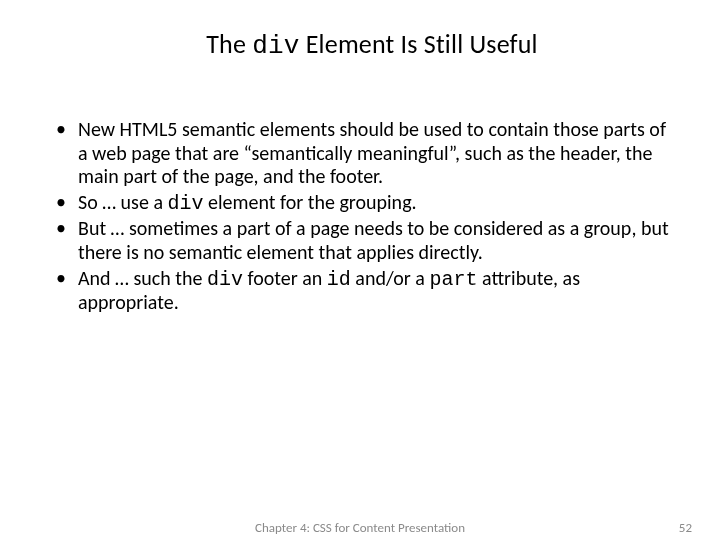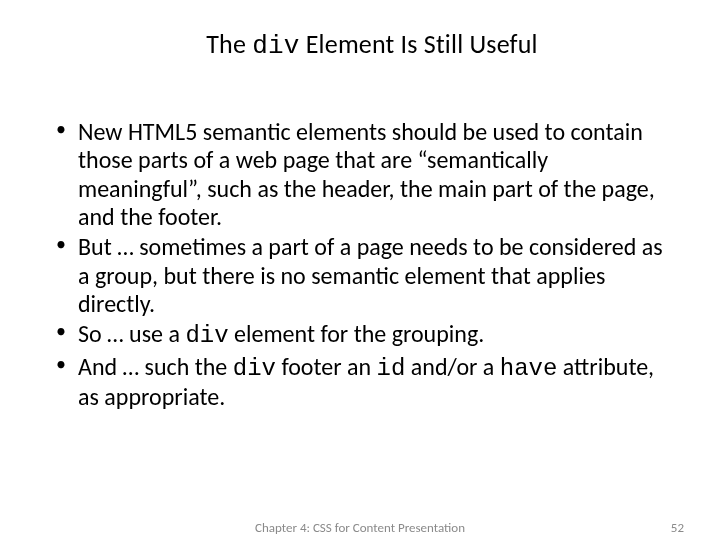--- a/index.html
+++ b/index.html
@@ -38,21 +38,21 @@
     right: 50px;
   }
   ul.bullets {
     list-style: none;
     margin: 0;
     padding: 0;
   }
   ul.bullets > li {
     position: relative;
     padding-left: 28px;
-    font-size: 24px;
+    font-size: 20px;
     line-height: 1.18;
     margin: 0 0 2px 0;
   }
   ul.bullets > li::before {
     content: "•";
     position: absolute;
     left: 6px;
     top: 0;
     font-size: 20px;
     line-height: 1.18;
@@ -69,38 +69,38 @@
     color: #8a8a8a;
   }
   .footer .chapter {
     position: absolute;
     left: 0;
     width: 100%;
     text-align: center;
   }
   .footer .pagenum {
     position: absolute;
-    right: 36px;
+    right: 28px;
   }
 </style>
 </head>
 <body>
 
 <div class="slide">
 
   <div class="title">
     <span>The </span><span class="mono">div</span><span> Element Is Still Useful</span>
   </div>
 
   <div class="body">
     <ul class="bullets">
         <li><span>New HTML5 semantic elements should be used to contain those parts of a web page that are “semantically meaningful”, such as the header, the main part of the page, and the footer.</span></li>
+        <li><span>So … use a </span><span class="mono">div</span><span> element for the grouping.</span></li>
         <li><span>But … sometimes a part of a page needs to be considered as a group, but there is no semantic element that applies directly.</span></li>
-        <li><span>So … use a </span><span class="mono">div</span><span> element for the grouping.</span></li>
-        <li><span>And … such the </span><span class="mono">div</span><span> footer an </span><span class="mono">id</span><span> and/or a </span><span class="mono">have</span><span> attribute, as appropriate.</span></li>
+        <li><span>And … such the </span><span class="mono">div</span><span> footer an </span><span class="mono">id</span><span> and/or a </span><span class="mono">part</span><span> attribute, as appropriate.</span></li>
       </ul>
   </div>
 
   <div class="footer">
     <span class="chapter">Chapter 4: CSS for Content Presentation</span>
     <span class="pagenum">52</span>
   </div>
 
 </div>
 

